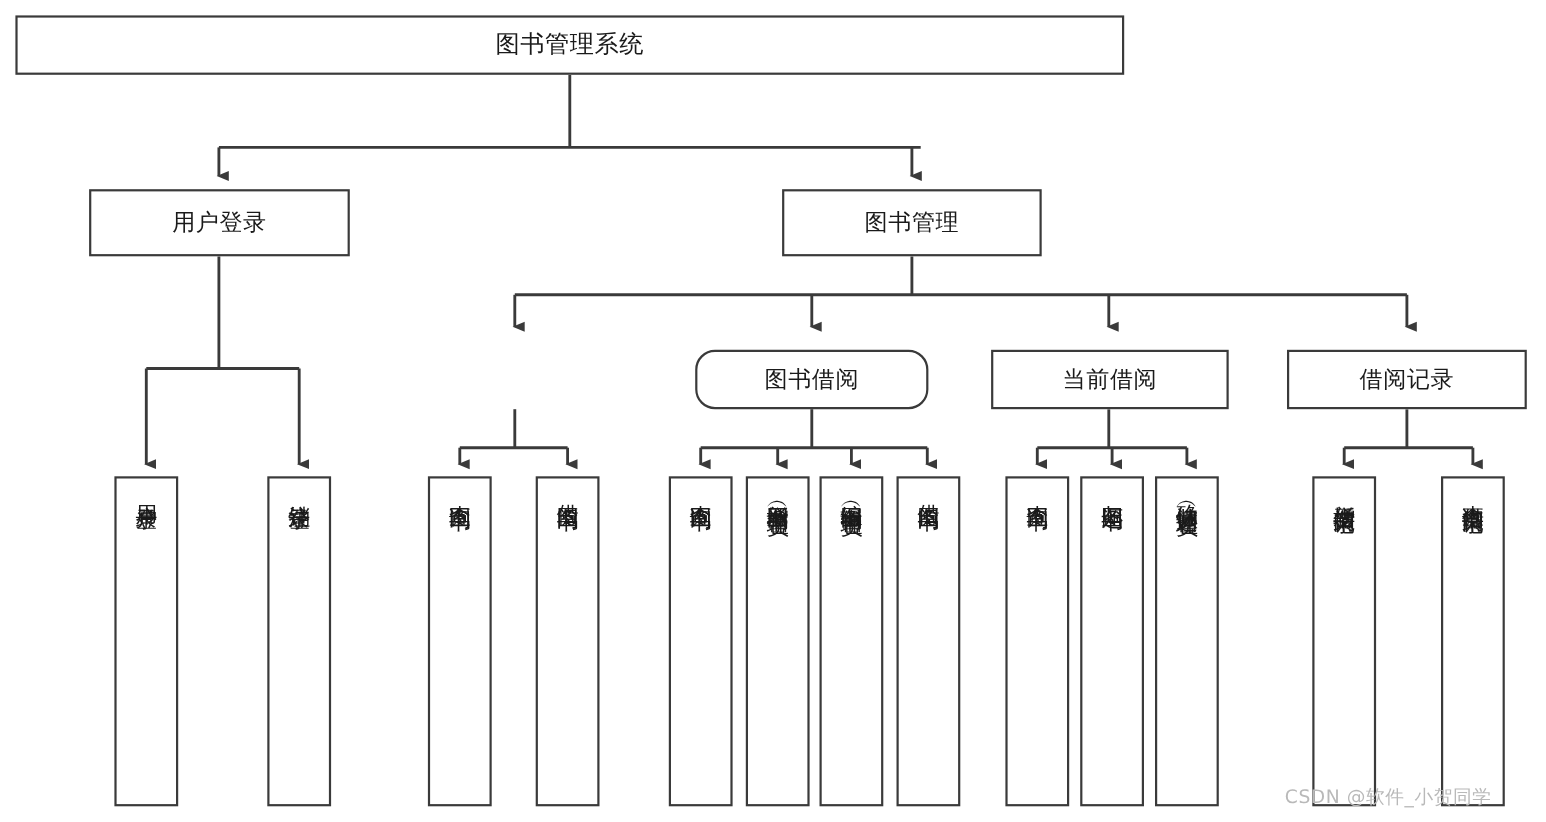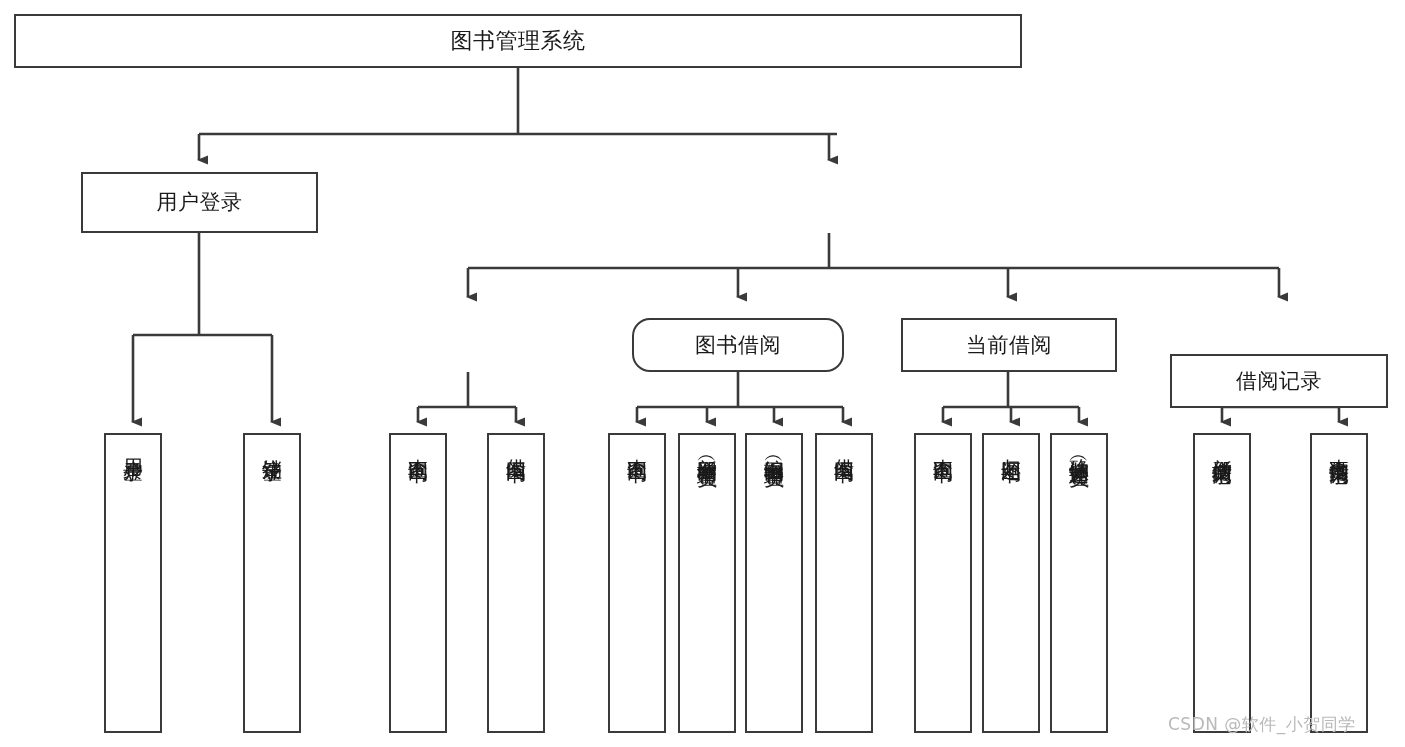--- a/index.html
+++ b/index.html
@@ -125,28 +125,31 @@
     </g>
   </svg>
 
   <div class="node root" style="left:14px; top:14px; width:1008px; height:54px;">
     <span class="label">图书管理系统</span>
   </div>
 
   <div class="node" style="left:81px; top:172px; width:237px; height:61px;">
     <span class="label">用户登录</span>
   </div>
+  <div class="node" style="left:711px; top:172px; width:236px; height:61px;">
+    <span class="label">图书管理</span>
+  </div>
 
   <div class="node" style="left:632px; top:318px; width:212px; height:54px;border-radius:18px;">
     <span class="label">图书借阅</span>
   </div>
   <div class="node" style="left:901px; top:318px; width:216px; height:54px;">
     <span class="label">当前借阅</span>
   </div>
-  <div class="node" style="left:1170px; top:318px; width:218px; height:54px;margin-top:36px;">
+  <div class="node" style="left:1170px; top:318px; width:218px; height:54px;">
     <span class="label">借阅记录</span>
   </div>
 
   <div class="node leaf" style="left:104px; top:433px; width:58px; height:300px;">
     <span class="label">用户登录</span>
   </div>
   <div class="node leaf" style="left:243px; top:433px; width:58px; height:300px;">
     <span class="label">注销登录</span>
   </div>
 

